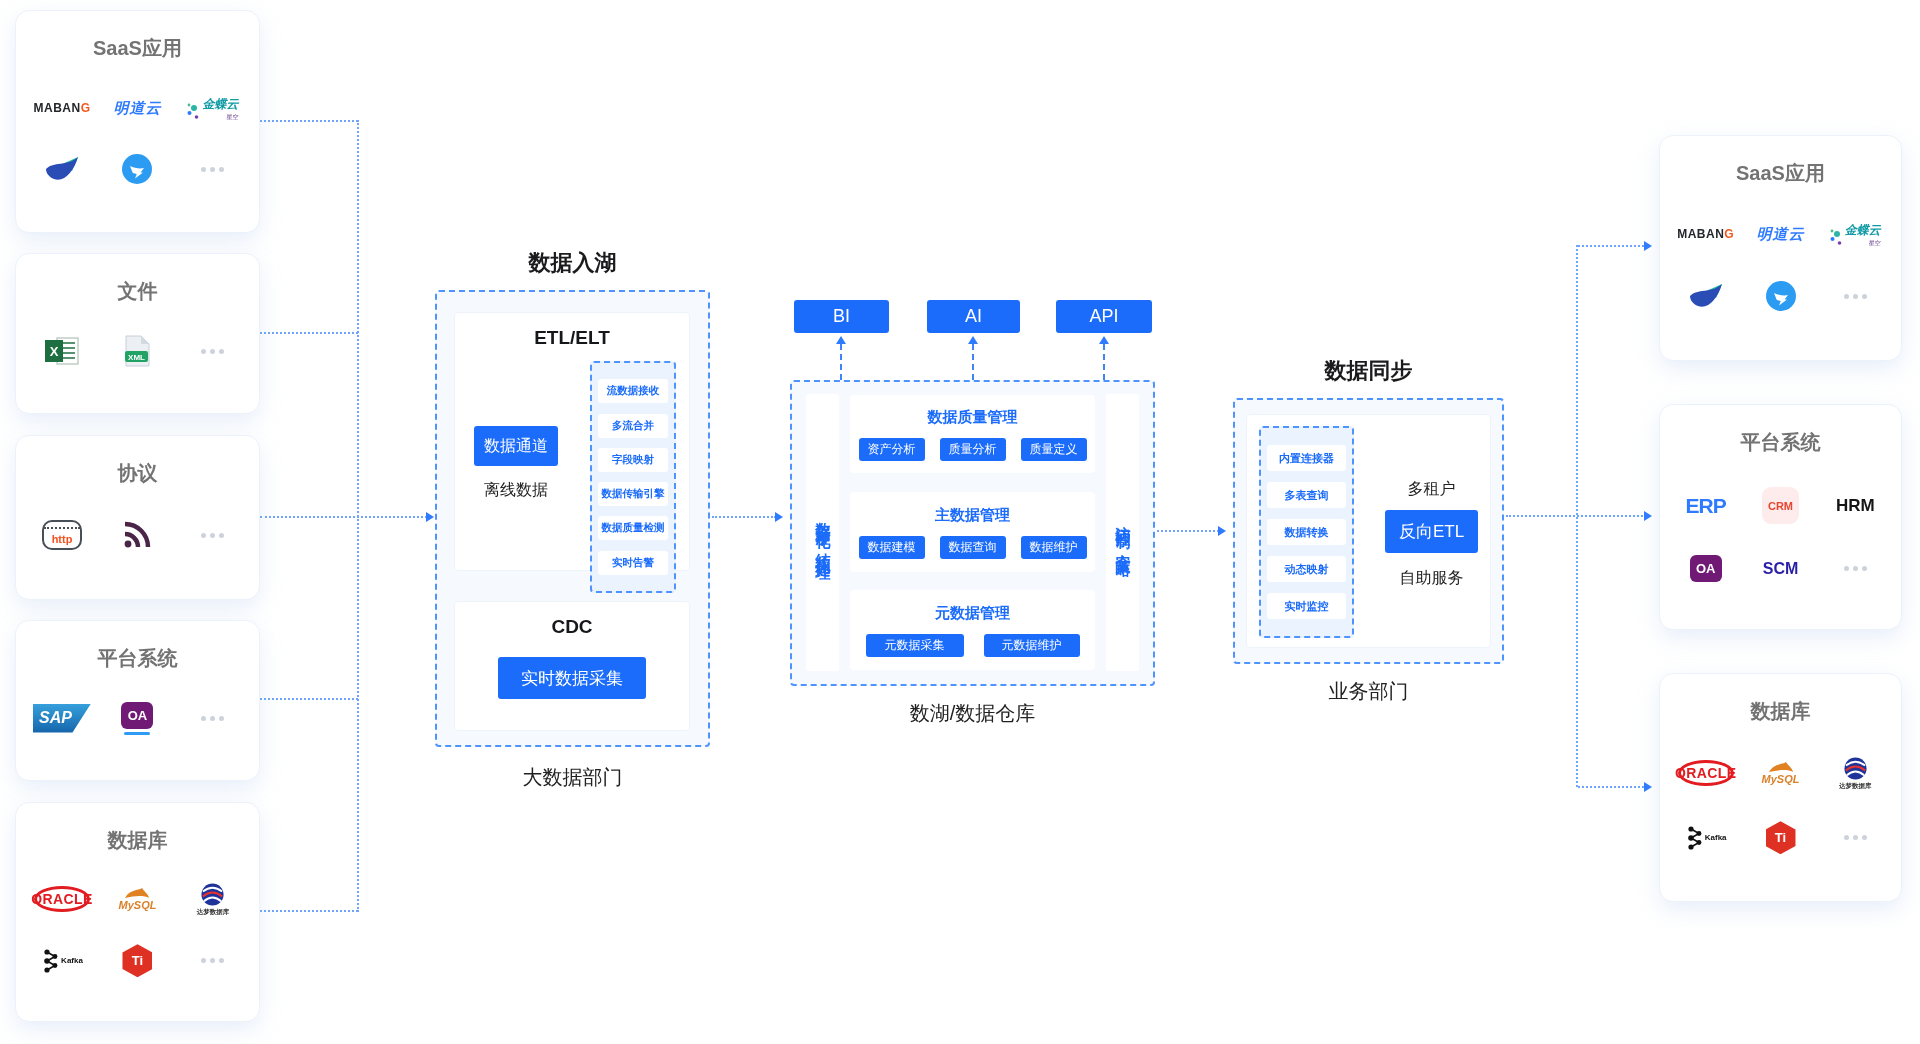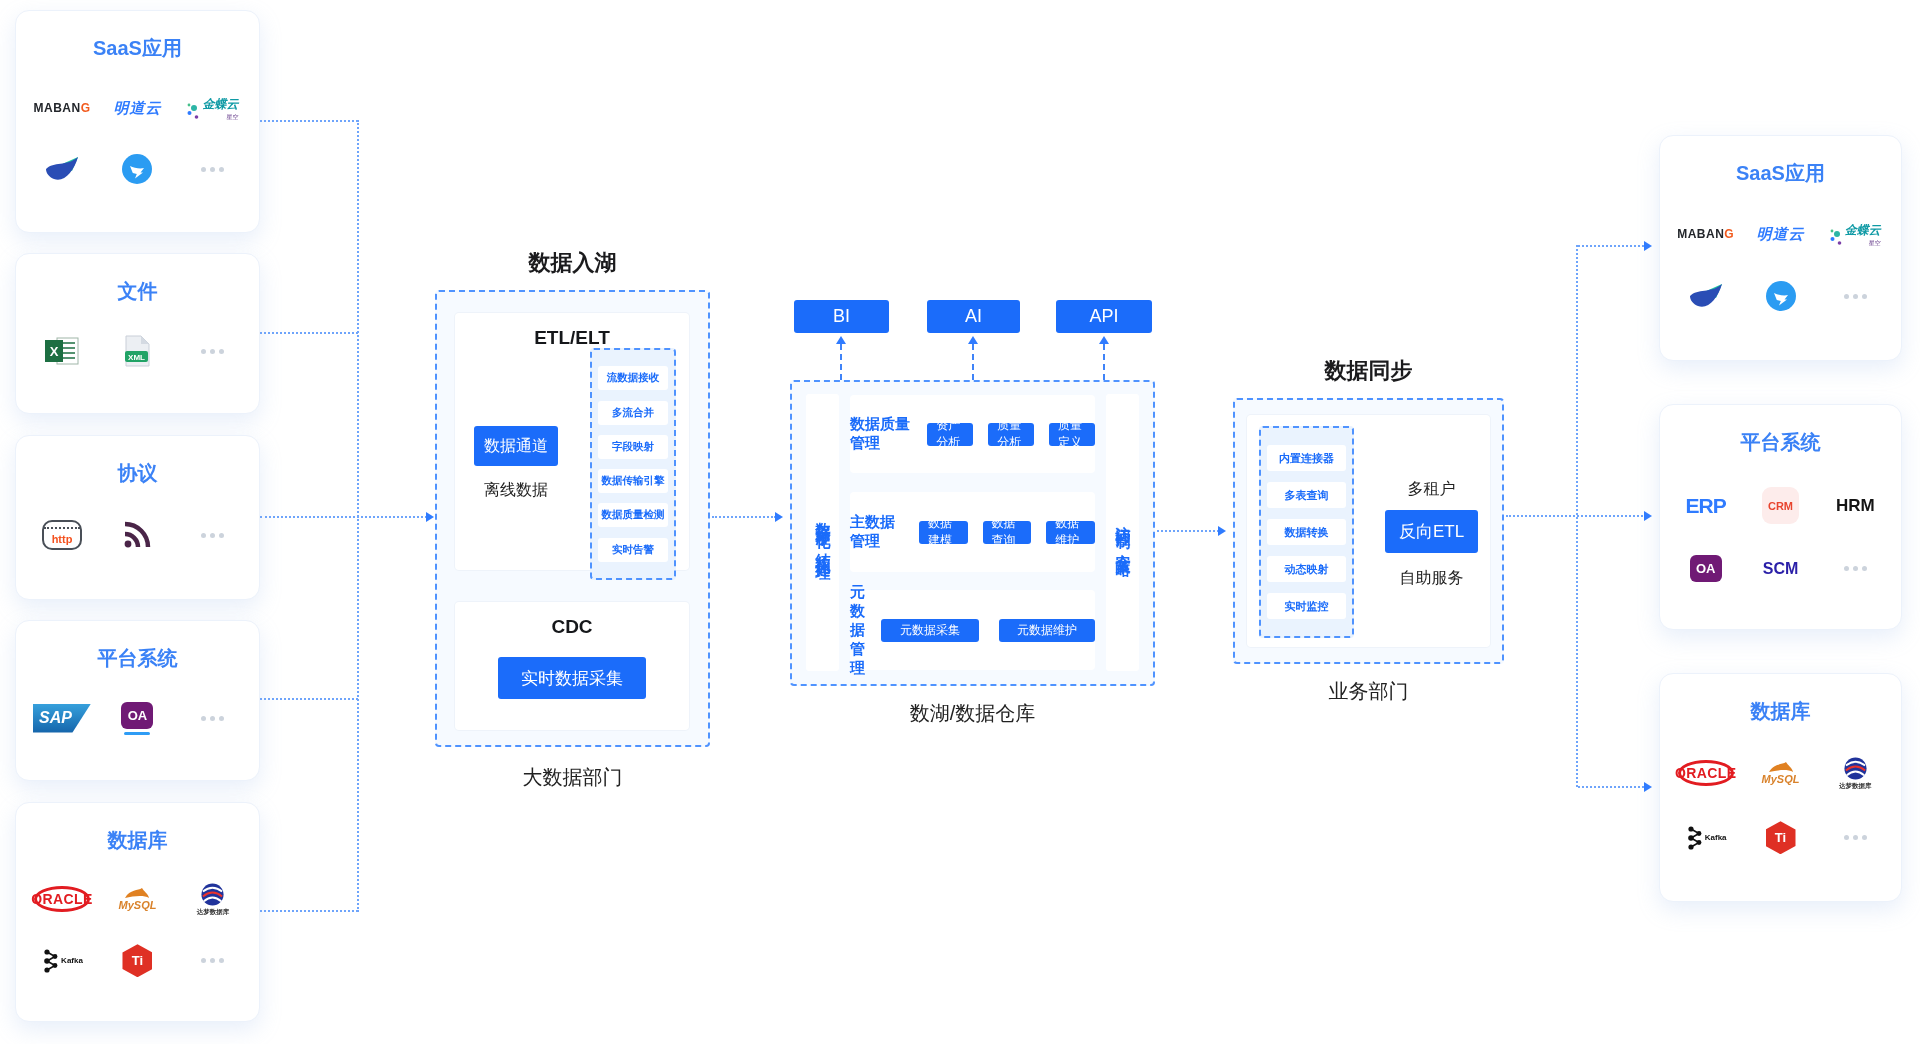--- a/index.html
+++ b/index.html
@@ -10,21 +10,21 @@
   .hdot { position:absolute; height:0; border-top:2px dotted #6ea4fb; }
   .vdot { position:absolute; width:0; border-left:2px dotted #6ea4fb; }
   .vdash { position:absolute; width:0; border-left:2px dashed #3f83f8; }
   .hsolid { position:absolute; height:0; border-top:2px solid #2f7bff; }
   .ah-r { position:absolute; width:0; height:0; border-top:5px solid transparent; border-bottom:5px solid transparent; border-left:8px solid #2f7bff; }
   .ah-u { position:absolute; width:0; height:0; border-left:5px solid transparent; border-right:5px solid transparent; border-bottom:8px solid #2f7bff; }
 
   
   .card { position:absolute; background:#fff; border:1px solid #ecf2fb; border-radius:14px;
           box-shadow:0 8px 22px rgba(150,180,230,.22); display:flex; flex-direction:column; padding:16px 8px; }
-  .card-title { text-align:center; font-size:20px; font-weight:600; color:#3b82f6; margin-top:8px; }
+  .card-title { text-align:center; font-size:20px; font-weight:600; color:#737373; margin-top:8px; }
   .rows { flex:1; display:flex; flex-direction:column; justify-content:space-evenly; }
   .logo-row { display:flex; justify-content:space-evenly; align-items:center; width:100%; }
   .logo-cell { width:33%; display:flex; flex-direction:column; align-items:center; }
 
   
   .mabang { font-size:12px; font-weight:800; letter-spacing:.5px; color:#23262b; }
   .mabang b { color:#f25a1d; }
   .mingdao { font-size:15px; font-weight:800; font-style:italic; color:#2f7bff; letter-spacing:1px; }
   .kingdee { display:flex; align-items:flex-end; gap:2px; }
   .kingdee .kd-txt { font-size:12px; font-weight:800; font-style:italic; color:#0f9aa5; }
@@ -61,21 +61,21 @@
   .box-label { position:absolute; font-size:20px; font-weight:500; color:#222; text-align:center; }
   .dashed-box { position:absolute; border:2px dashed #4f93ff; border-radius:4px; background:#f6faff; }
   .white-panel { position:absolute; background:#fff; border-radius:4px; box-shadow:0 0 0 1px #eef3fa; }
   .panel-title { text-align:center; font-size:19px; font-weight:700; color:#15171a; }
   .blue-btn { position:absolute; background:#1b6cfa; color:#fff; display:flex; align-items:center; justify-content:center; border-radius:3px; }
   .chip-box { position:absolute; border:2px dashed #4f93ff; border-radius:4px; background:#eaf3fe;
               display:flex; flex-direction:column; justify-content:space-evenly; padding:6px; }
   .chip { background:#fff; border-radius:3px; color:#1b6cfa; font-weight:600; display:flex; align-items:center; justify-content:center; }
   .vbar { position:absolute; background:#fff; border-radius:3px; display:flex; flex-direction:column; align-items:center; justify-content:center; gap:16px; }
   .vtext { writing-mode:vertical-lr; text-orientation:upright; font-size:15px; font-weight:700; color:#1b6cfa; letter-spacing:3px; }
-  .wh-section { position:absolute; background:#fff; border-radius:4px; display:flex; flex-direction:row; align-items:center; justify-content:center; gap:11px; }
+  .wh-section { position:absolute; background:#fff; border-radius:4px; display:flex; flex-direction:column; align-items:center; justify-content:center; gap:11px; }
   .wh-title { font-size:15px; font-weight:700; color:#1b6cfa; }
   .wh-btn-row { display:flex; gap:15px; }
   .wh-btn { background:#1b6cfa; color:#fff; font-size:12px; height:23px; padding:0 9px; border-radius:3px; display:flex; align-items:center; justify-content:center; }
   .plain-label { position:absolute; font-size:16px; font-weight:500; color:#222; text-align:center; }
 </style>
 </head>
 <body>
 
 <div class="canvas">
 
@@ -312,21 +312,21 @@
 
   <div class="big-title" style="left:435px;top:248px;width:275px">数据入湖</div>
   <div class="dashed-box" style="left:435px;top:290px;width:275px;height:457px"></div>
 
   <div class="white-panel" style="left:455px;top:313px;width:234px;height:257px">
     <div class="panel-title" style="margin-top:14px">ETL/ELT</div>
   </div>
   <div class="blue-btn" style="left:474px;top:426px;width:84px;height:40px;font-size:16px">数据通道</div>
   <div class="plain-label" style="left:474px;top:480px;width:84px">离线数据</div>
 
-  <div class="chip-box" style="left:590px;top:348px;width:86px;height:232px">
+  <div class="chip-box" style="left:590px;top:361px;width:86px;height:232px">
     <div class="chip" style="height:24px;font-size:10.5px">流数据接收</div>
     <div class="chip" style="height:24px;font-size:10.5px">多流合并</div>
     <div class="chip" style="height:24px;font-size:10.5px">字段映射</div>
     <div class="chip" style="height:24px;font-size:10.5px">数据传输引擎</div>
     <div class="chip" style="height:24px;font-size:10.5px">数据质量检测</div>
     <div class="chip" style="height:24px;font-size:10.5px">实时告警</div>
   </div>
 
   <div class="white-panel" style="left:455px;top:602px;width:234px;height:128px">
     <div class="panel-title" style="margin-top:14px">CDC</div>

